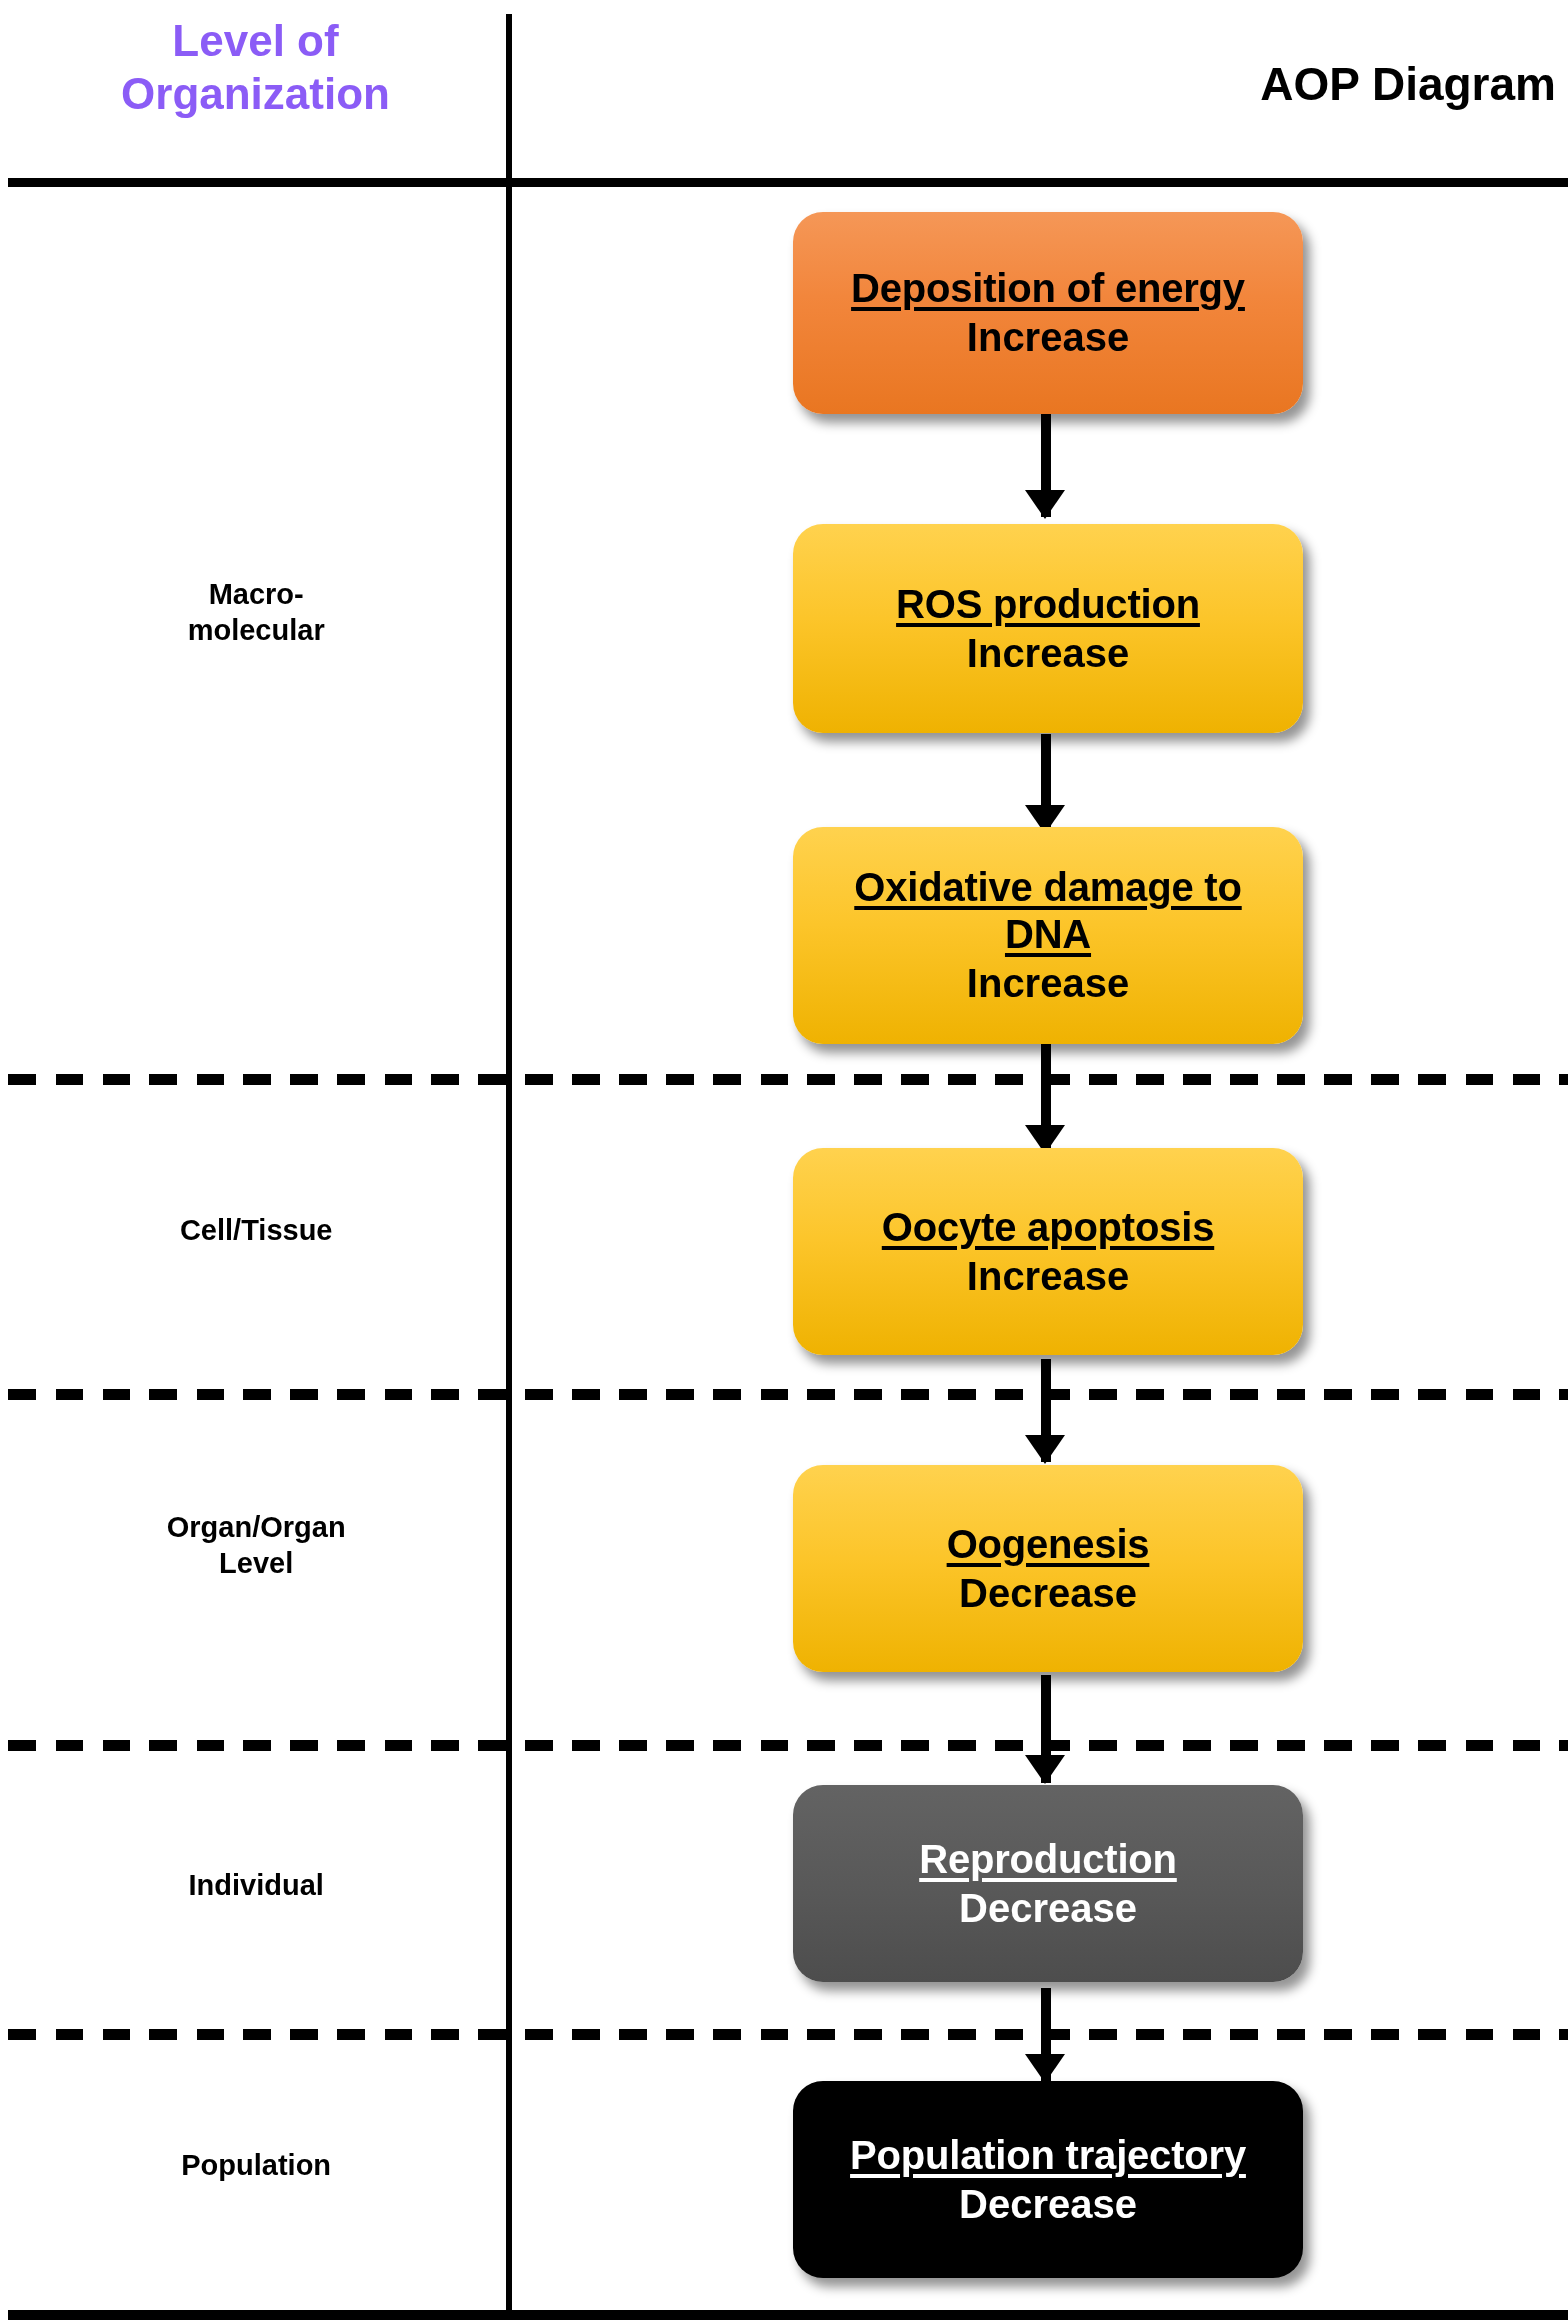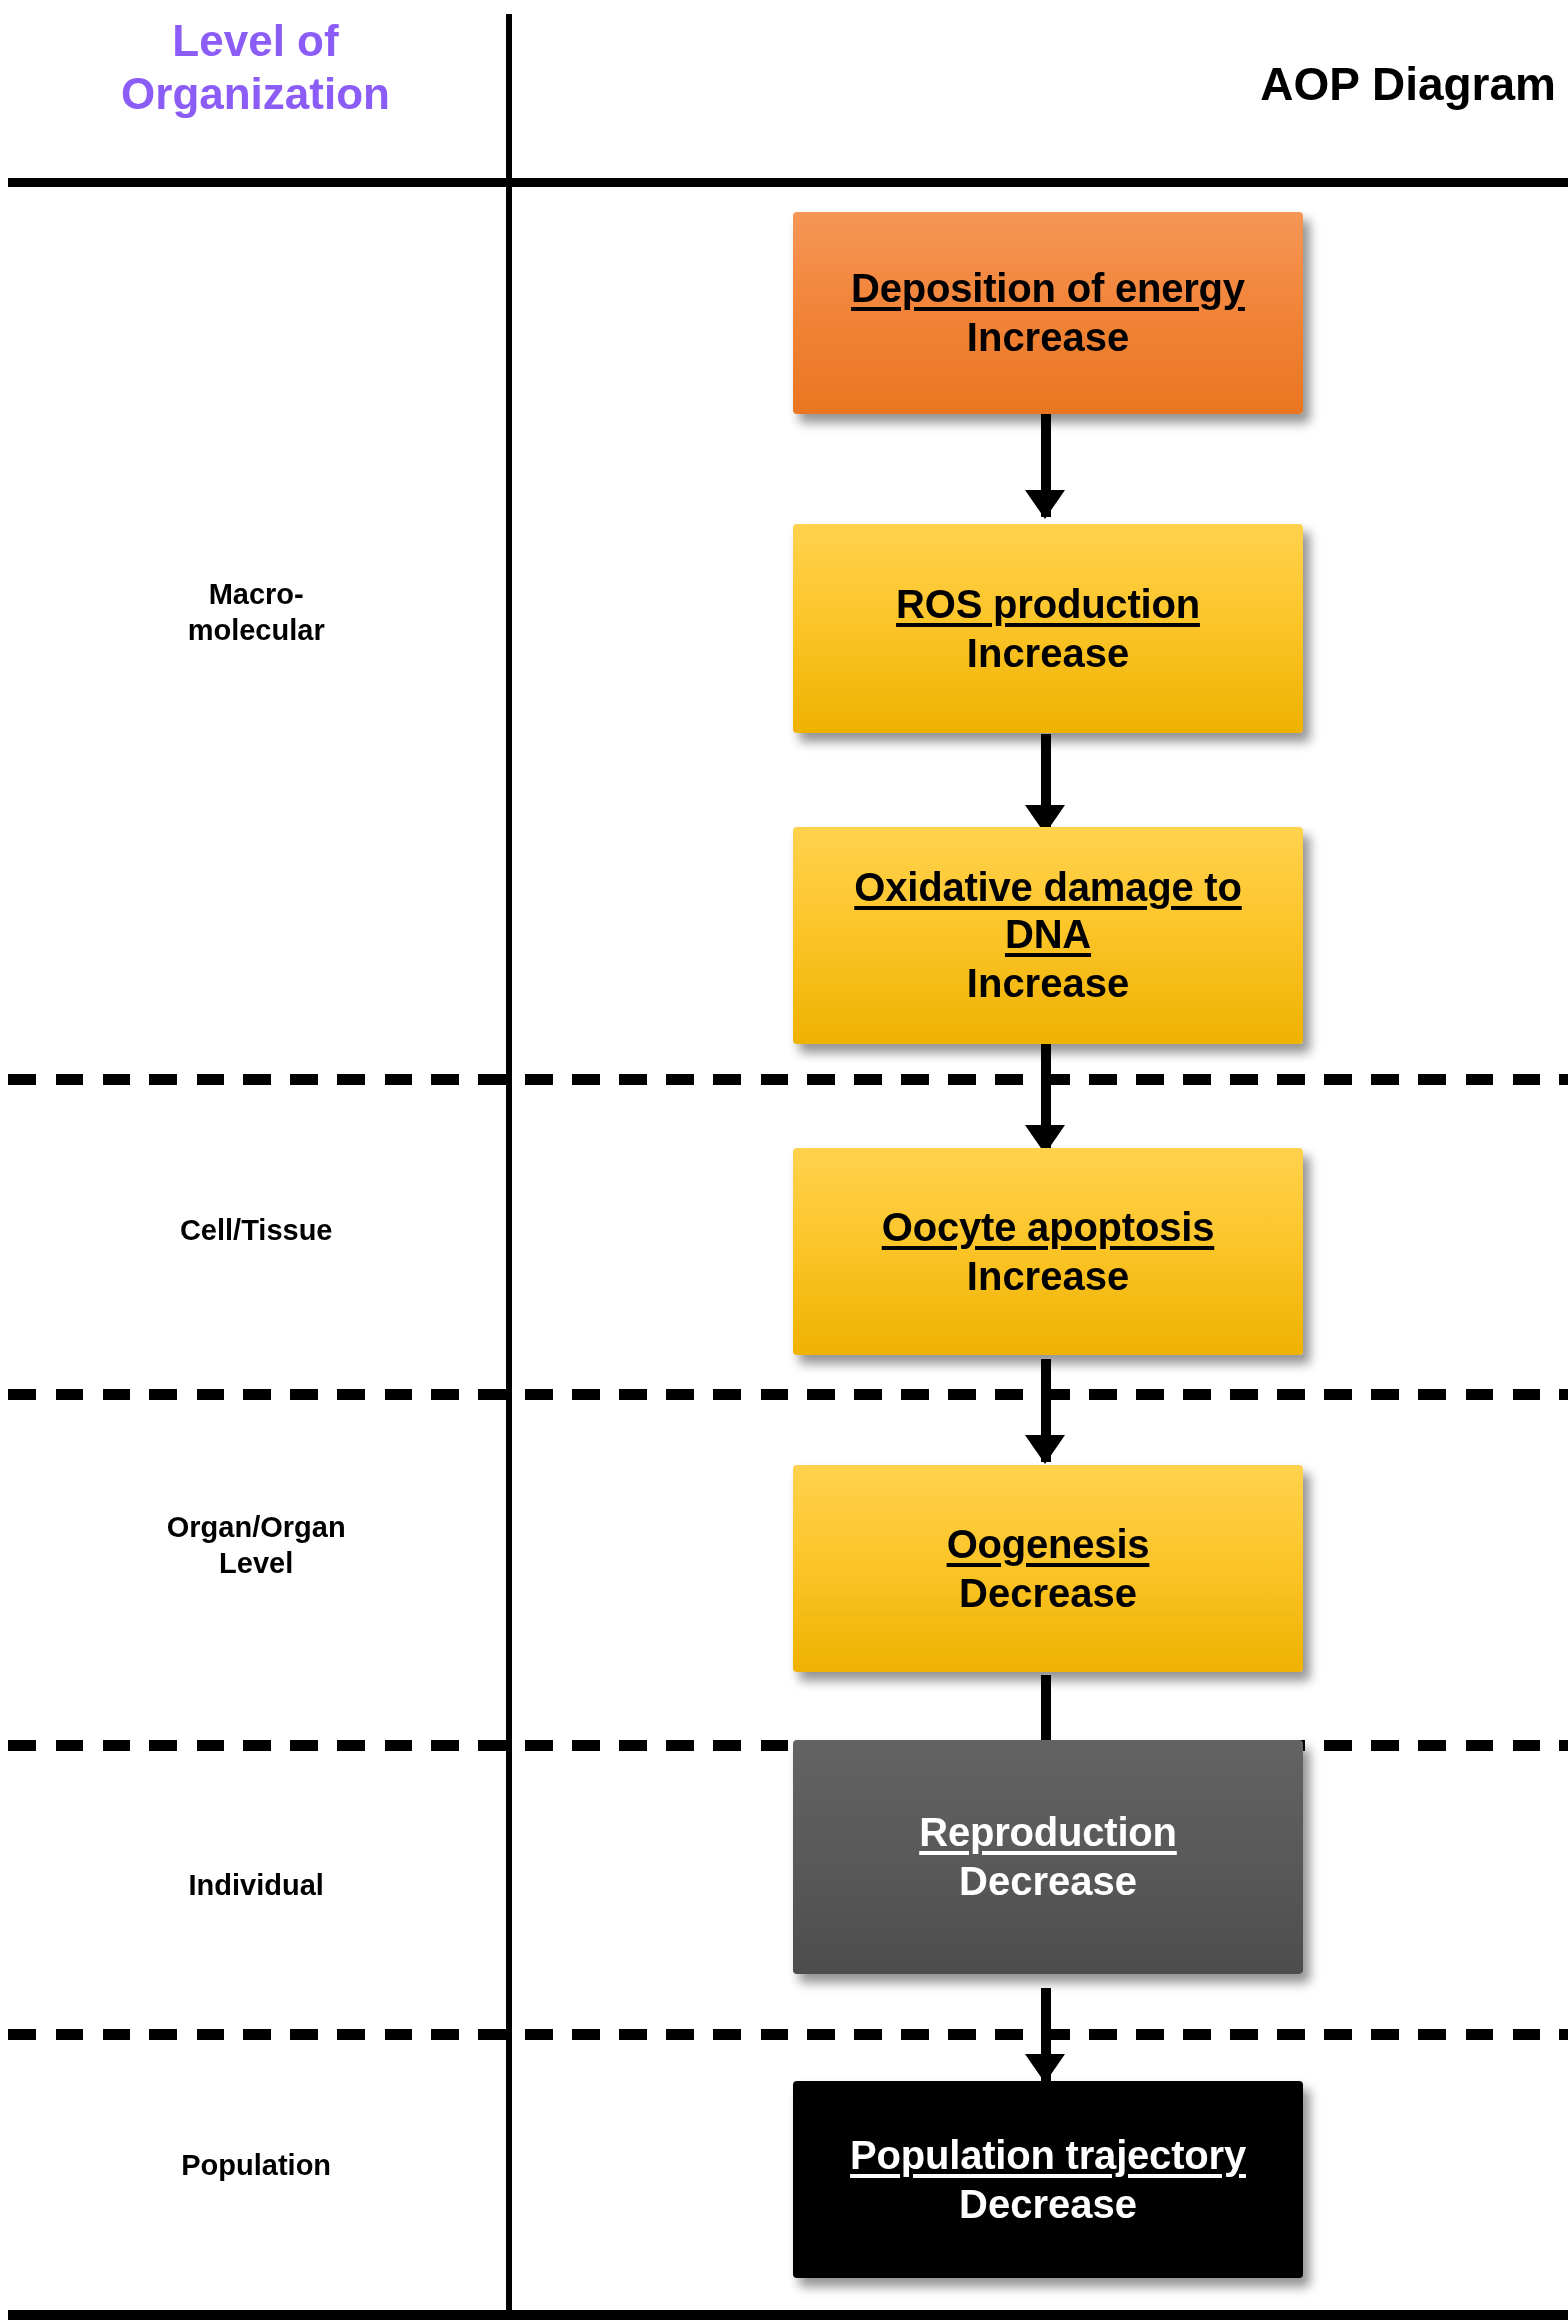--- a/index.html
+++ b/index.html
@@ -77,21 +77,21 @@
     font-weight: bold;
     line-height: 1.25;
     color: #000;
   }
 
   
   .node {
     position: absolute;
     left: 793px;
     width: 510px;
-    border-radius: 4px;
+    border-radius: 30px;
     box-sizing: border-box;
     display: flex;
     flex-direction: column;
     align-items: center;
     justify-content: center;
     text-align: center;
     box-shadow: 6.9px 8.9px 10.8px rgba(0,0,0,0.42);
     padding: 5.9px 11.8px;
   }
   .node .ke-name {
@@ -215,21 +215,21 @@
 <div class="node yellow" style="top:1148px;height:207px">
   <div class="ke-name">Oocyte apoptosis</div>
   <div class="ke-dir">Increase</div>
 </div>
 
 <div class="node yellow" style="top:1465px;height:207px">
   <div class="ke-name">Oogenesis</div>
   <div class="ke-dir">Decrease</div>
 </div>
 
-<div class="node gray" style="top:1740px;height:234px">
+<div class="node gray" style="top:1785px;height:197px">
   <div class="ke-name">Reproduction</div>
   <div class="ke-dir">Decrease</div>
 </div>
 
 <div class="node black" style="top:2081px;height:197px">
   <div class="ke-name">Population trajectory</div>
   <div class="ke-dir">Decrease</div>
 </div>
 
 

